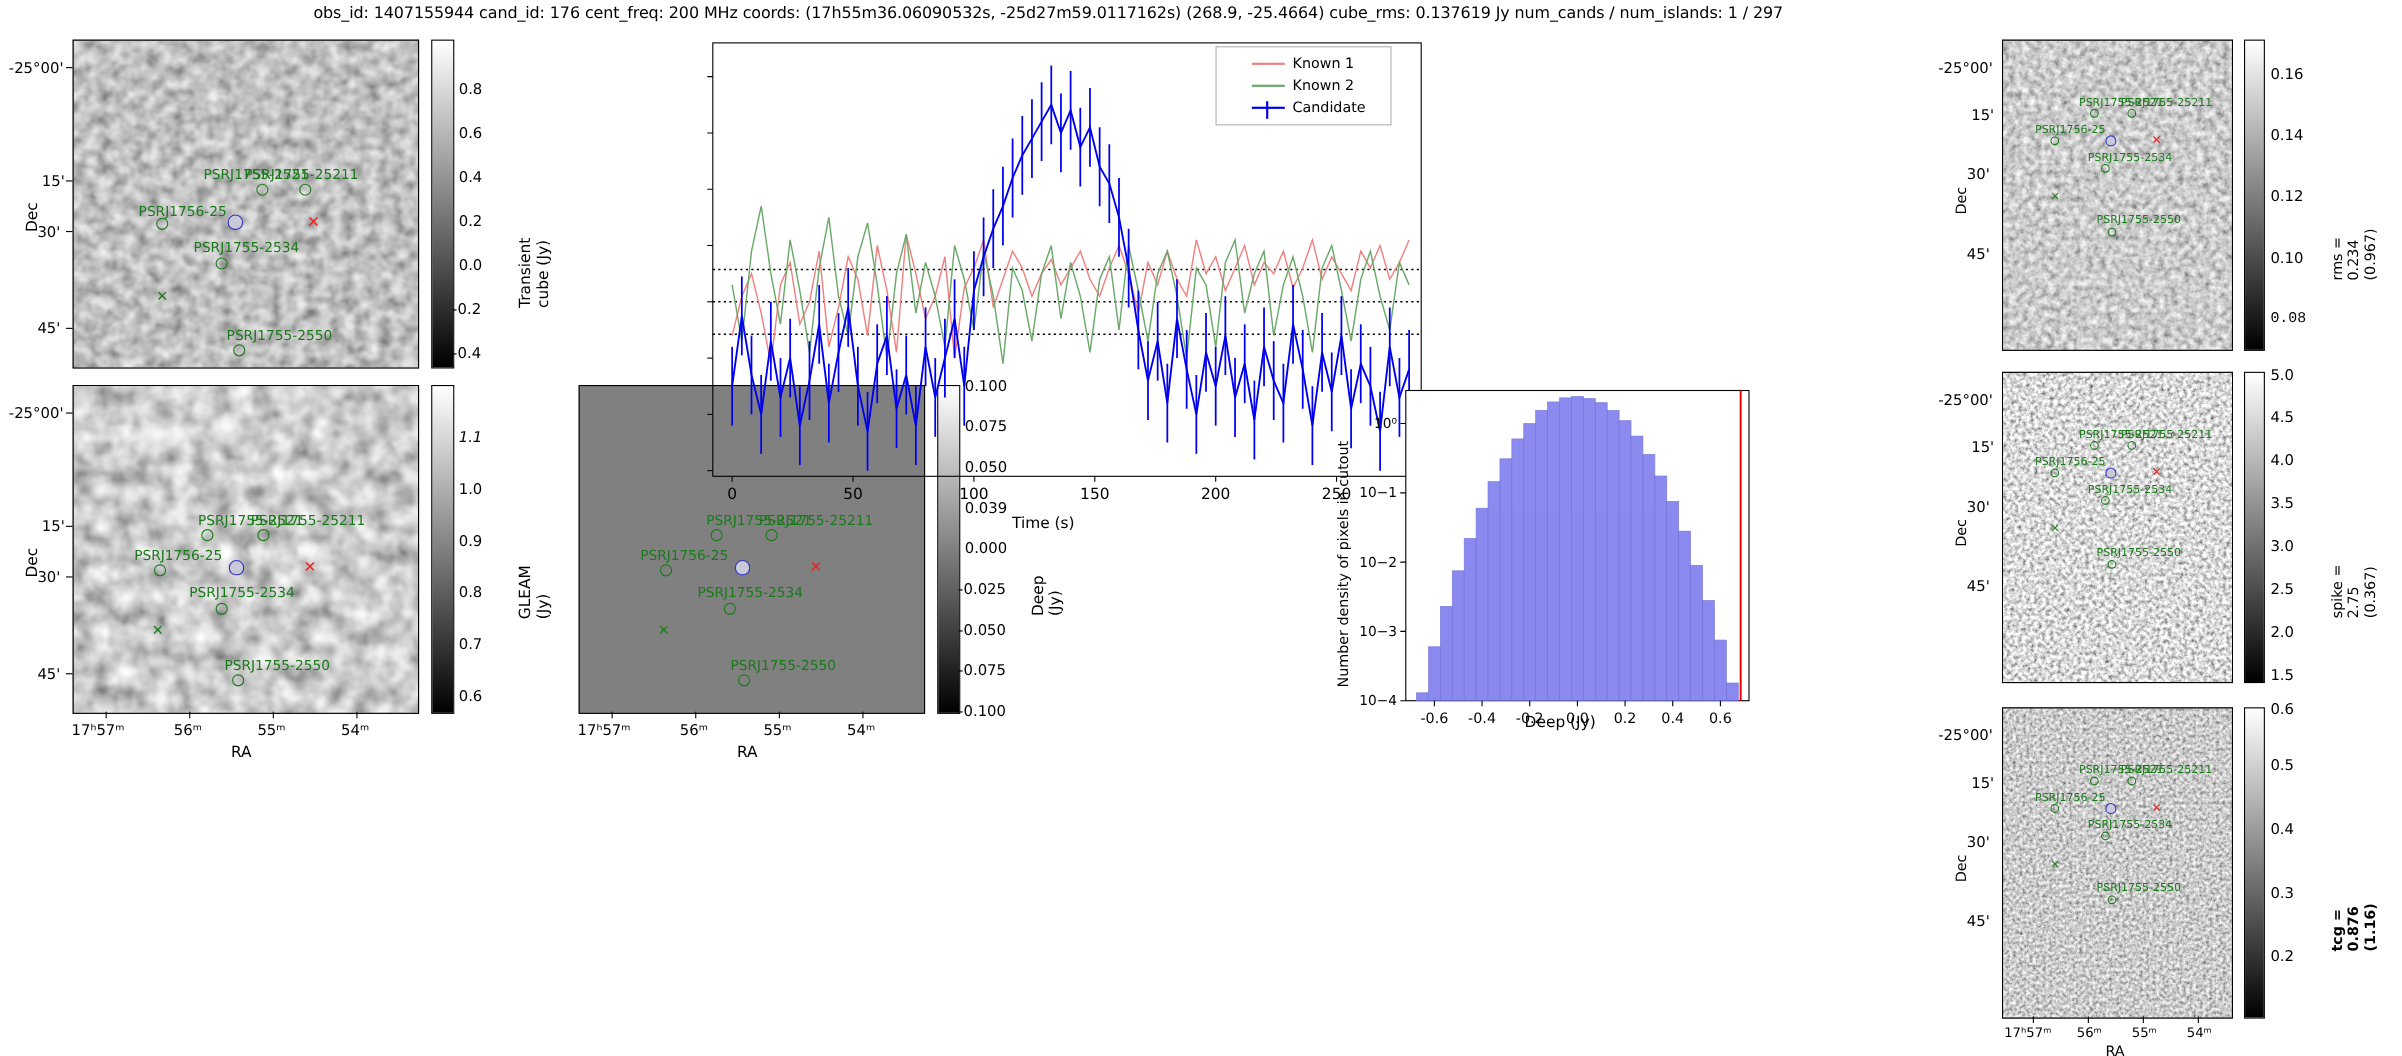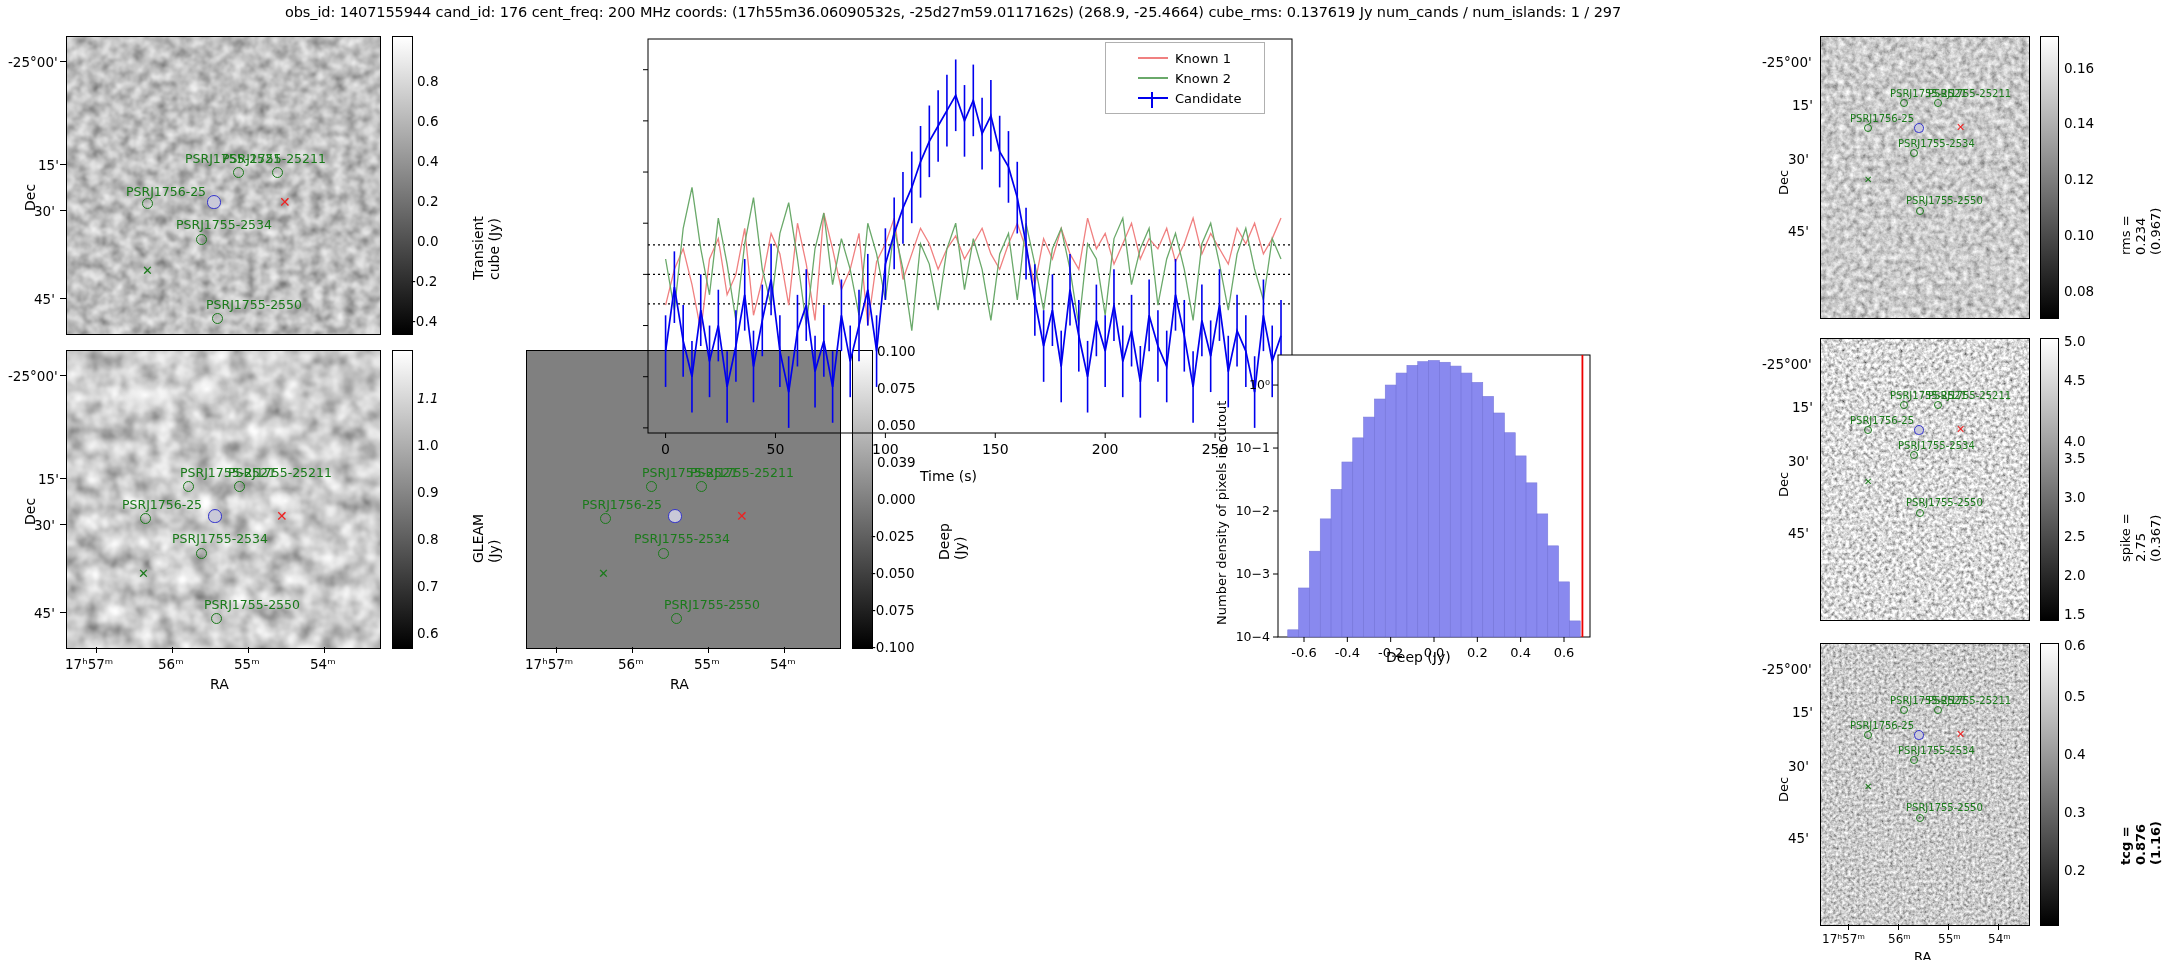--- a/index.html
+++ b/index.html
@@ -410,21 +410,21 @@
   <div class="mark-o" style="left:146px;top:182px;width:6px;height:6px;"></div>
   <div class="mark-x" style="left:94px;top:150px;font-size:10px;">✕</div>
   <div class="mark-xr" style="left:186px;top:97px;font-size:11px;">✕</div>
   <div class="mark-blue" style="left:144px;top:98px;width:8px;height:8px;"></div>
 
   <div class="cbar cbar-v" style="left:270px;top:11px;width:17px;height:281px;"></div>
   <div class="ax abs" style="left:294px;top:35px;">0.16</div>
   <div class="ax abs" style="left:294px;top:90px;">0.14</div>
   <div class="ax abs" style="left:294px;top:146px;">0.12</div>
   <div class="ax abs" style="left:294px;top:202px;">0.10</div>
-  <div class="ax abs" style="left:294px;top:258px;">0.08</div>
+  <div class="ax abs" style="left:294px;top:258px;font-family:Liberation Mono, monospace;">0.08</div>
   <div class="axlab abs rot" style="left:348px;top:230px;transform:rotate(-90deg);font-size:13px;">rms = 0.234 (0.967)</div>
 </div>
 
 <div class="abs" style="left:1770px;top:330px;width:414px;height:305px;">
   <div class="imgpanel" style="left:50px;top:8px;width:208px;height:281px;">
     <svg width="208" height="281" viewBox="0 0 208 281">
       <defs>
           <filter id="g4">
             <feTurbulence type="fractalNoise" baseFrequency="0.28" numOctaves="3" seed="47"></feTurbulence>
         <feColorMatrix type="matrix" values="1.5 0 0 0 -0.05  1.5 0 0 0 -0.05  1.5 0 0 0 -0.05  0 0 0 0 1"></feColorMatrix>
@@ -450,21 +450,21 @@
   <div class="mark-o" style="left:94px;top:96px;width:6px;height:6px;"></div>
   <div class="mark-o" style="left:140px;top:121px;width:6px;height:6px;"></div>
   <div class="mark-o" style="left:146px;top:179px;width:6px;height:6px;"></div>
   <div class="mark-x" style="left:94px;top:147px;font-size:10px;">✕</div>
   <div class="mark-xr" style="left:186px;top:94px;font-size:11px;">✕</div>
   <div class="mark-blue" style="left:144px;top:95px;width:8px;height:8px;"></div>
 
   <div class="cbar cbar-v" style="left:270px;top:8px;width:17px;height:281px;"></div>
   <div class="ax abs" style="left:294px;top:3px;">5.0</div>
   <div class="ax abs" style="left:294px;top:42px;">4.5</div>
-  <div class="ax abs" style="left:294px;top:81px;margin-top:22px;">4.0</div>
+  <div class="ax abs" style="left:294px;top:81px;">4.0</div>
   <div class="ax abs" style="left:294px;top:120px;">3.5</div>
   <div class="ax abs" style="left:294px;top:159px;">3.0</div>
   <div class="ax abs" style="left:294px;top:198px;">2.5</div>
   <div class="ax abs" style="left:294px;top:237px;">2.0</div>
   <div class="ax abs" style="left:294px;top:276px;">1.5</div>
   <div class="axlab abs rot" style="left:348px;top:232px;transform:rotate(-90deg);font-size:13px;">spike = 2.75 (0.367)</div>
 </div>
 
 <div class="abs" style="left:1770px;top:635px;width:414px;height:325px;">
   <div class="imgpanel" style="left:50px;top:8px;width:208px;height:281px;">

